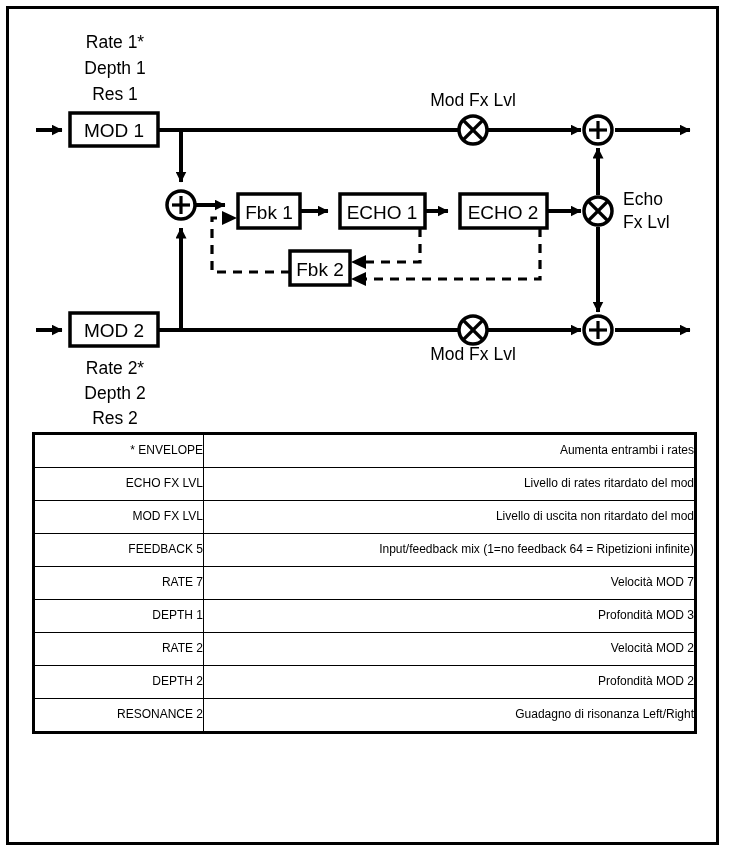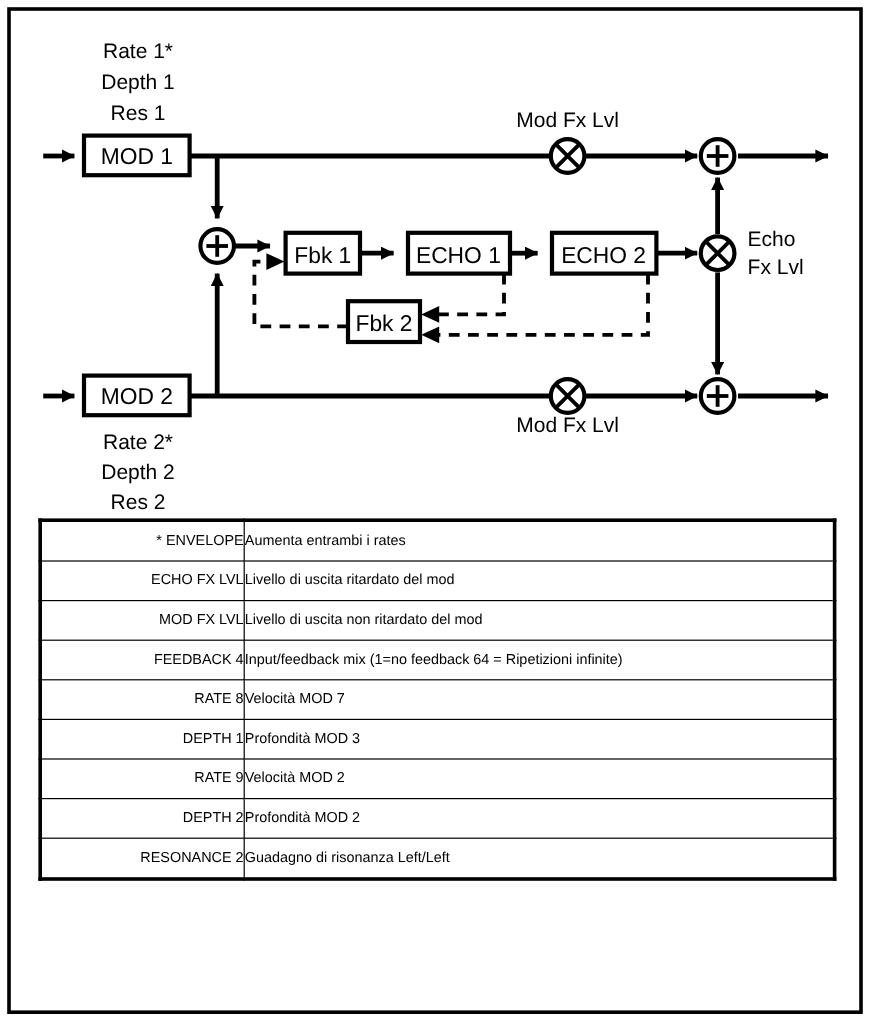--- a/index.html
+++ b/index.html
@@ -69,21 +69,21 @@
     color: #000000;
     margin-top: 24px;
   }
   td.col-name {
     width: 168px;
     text-align: right;
     padding-right: 14px;
     white-space: nowrap;
   }
   td.col-desc {
-    text-align: left;
+    text-align: right;
     padding-left: 13px;
     white-space: nowrap;
     overflow: hidden;
   }
 </style>
 </head>
 <body>
 
 <div id="page">
 
@@ -209,47 +209,47 @@
 
   <div id="param-table-wrap">
     <table class="param-table">
       <tbody>
           <tr>
             <td class="col-name">* ENVELOPE</td>
             <td class="col-desc">Aumenta entrambi i rates</td>
           </tr>
           <tr>
             <td class="col-name">ECHO FX LVL</td>
-            <td class="col-desc">Livello di uscita  ritardato del  mod</td>
+            <td class="col-desc">Livello di rates  ritardato del  mod</td>
           </tr>
           <tr>
             <td class="col-name">MOD FX LVL</td>
             <td class="col-desc">Livello di uscita non ritardato del mod</td>
           </tr>
           <tr>
-            <td class="col-name">FEEDBACK 4</td>
+            <td class="col-name">FEEDBACK 5</td>
             <td class="col-desc">Input/feedback mix (1=no feedback 64 = Ripetizioni infinite)</td>
           </tr>
           <tr>
-            <td class="col-name">RATE 8</td>
+            <td class="col-name">RATE 7</td>
             <td class="col-desc">Velocità MOD 7</td>
           </tr>
           <tr>
             <td class="col-name">DEPTH 1</td>
             <td class="col-desc">Profondità MOD 3</td>
           </tr>
           <tr>
-            <td class="col-name">RATE 9</td>
+            <td class="col-name">RATE 2</td>
             <td class="col-desc">Velocità  MOD 2</td>
           </tr>
           <tr>
             <td class="col-name">DEPTH 2</td>
             <td class="col-desc">Profondità MOD 2</td>
           </tr>
           <tr>
             <td class="col-name">RESONANCE 2</td>
-            <td class="col-desc">Guadagno di risonanza Left/Left</td>
+            <td class="col-desc">Guadagno di risonanza Left/Right</td>
           </tr>
         </tbody>
     </table>
   </div>
 
 </div>
 
 </body></html>

